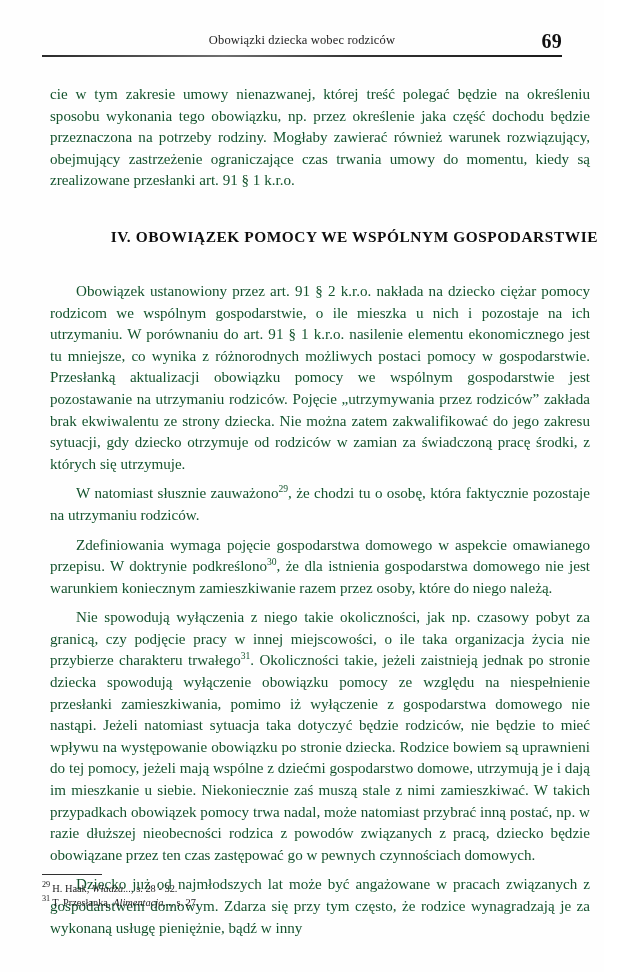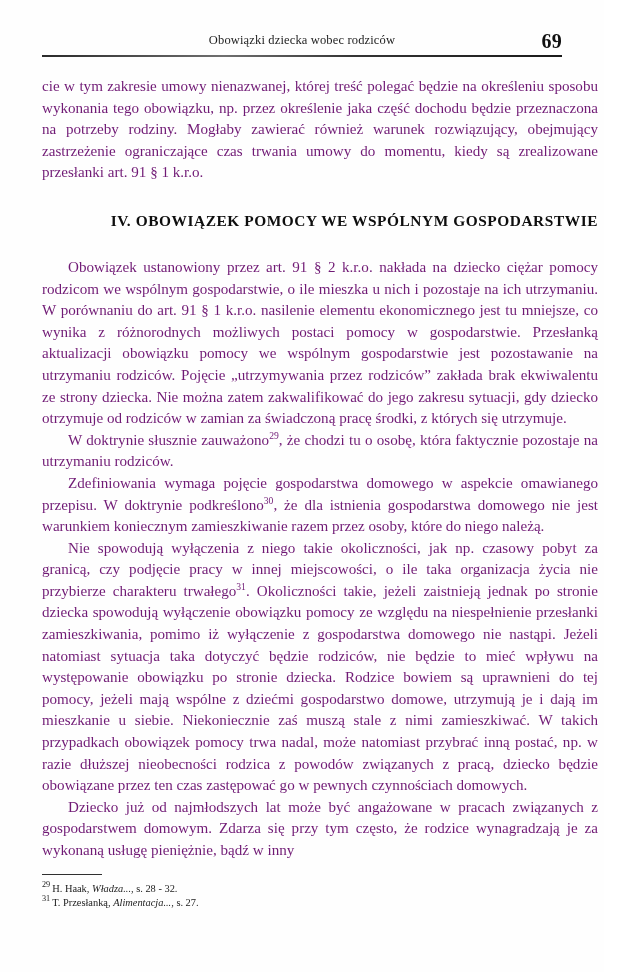--- a/index.html
+++ b/index.html
@@ -71,22 +71,22 @@
     position: absolute;
     left: 42px;
     top: 76px;
     width: 556px;
   }
   .para {
     font-size: 15.1px;
     line-height: 21.6px;
     text-align: justify;
     text-justify: inter-word;
-    margin: 0;
-    color: #701a75;
+    margin: 8px;
+    color: #14532d;
     hyphens: manual;
   }
   .para.indent {
     text-indent: 26px;
   }
   .para.flush {
     text-indent: 0;
   }
   .section-heading {
     font-size: 15.4px;
@@ -157,21 +157,21 @@
     <p class="para flush">cie w tym zakresie umowy nienazwanej, której treść polegać będzie na określeniu sposobu wykonania tego obowiązku, np. przez określenie jaka część dochodu będzie przeznaczona na potrzeby rodziny. Mogłaby zawierać również warunek rozwiązujący, obejmujący zastrzeżenie ograniczające czas trwania umowy do momentu, kiedy są zrealizowane przesłanki art. 91 § 1 k.r.o.</p>
 
     <div class="gap-before-heading"></div>
 
     <h2 class="section-heading">IV. OBOWIĄZEK POMOCY WE WSPÓLNYM GOSPODARSTWIE</h2>
 
     <div class="gap-after-heading"></div>
 
     <p class="para indent">Obowiązek ustanowiony przez art. 91 § 2 k.r.o. nakłada na dziecko ciężar pomocy rodzicom we wspólnym gospodarstwie, o ile mieszka u nich i pozostaje na ich utrzymaniu. W porównaniu do art. 91 § 1 k.r.o. nasilenie elementu ekonomicznego jest tu mniejsze, co wynika z różnorodnych możliwych postaci pomocy w gospodarstwie. Przesłanką aktualizacji obowiązku pomocy we wspólnym gospodarstwie jest pozostawanie na utrzymaniu rodziców. Pojęcie „utrzymywania przez rodziców” zakłada brak ekwiwalentu ze strony dziecka. Nie można zatem zakwalifikować do jego zakresu sytuacji, gdy dziecko otrzymuje od rodziców w zamian za świadczoną pracę środki, z których się utrzymuje.</p>
 
-    <p class="para indent"><span>W doktrynie słusznie zauważono</span><sup class="fnref">29</sup><span>, że chodzi tu o osobę, która faktycznie pozostaje na utrzymaniu rodziców.</span></p>
+    <p class="para indent"><span>W natomiast słusznie zauważono</span><sup class="fnref">29</sup><span>, że chodzi tu o osobę, która faktycznie pozostaje na utrzymaniu rodziców.</span></p>
 
     <p class="para indent"><span>Zdefiniowania wymaga pojęcie gospodarstwa domowego w aspekcie omawianego przepisu. W doktrynie podkreślono</span><sup class="fnref">30</sup><span>, że dla istnienia gospodarstwa domowego nie jest warunkiem koniecznym zamieszkiwanie razem przez osoby, które do niego należą.</span></p>
 
     <p class="para indent"><span>Nie spowodują wyłączenia z niego takie okoliczności, jak np. czasowy pobyt za granicą, czy podjęcie pracy w innej miejscowości, o ile taka organizacja życia nie przybierze charakteru trwałego</span><sup class="fnref">31</sup><span>. Okoliczności takie, jeżeli zaistnieją jednak po stronie dziecka spowodują wyłączenie obowiązku pomocy ze względu na niespełnienie przesłanki zamieszkiwania, pomimo iż wyłączenie z gospodarstwa domowego nie nastąpi. Jeżeli natomiast sytuacja taka dotyczyć będzie rodziców, nie będzie to mieć wpływu na występowanie obowiązku po stronie dziecka. Rodzice bowiem są uprawnieni do tej pomocy, jeżeli mają wspólne z dziećmi gospodarstwo domowe, utrzymują je i dają im mieszkanie u siebie. Niekoniecznie zaś muszą stale z nimi zamieszkiwać. W takich przypadkach obowiązek pomocy trwa nadal, może natomiast przybrać inną postać, np. w razie dłuższej nieobecności rodzica z powodów związanych z pracą, dziecko będzie obowiązane przez ten czas zastępować go w pewnych czynnościach domowych.</span></p>
 
     <p class="para indent">Dziecko już od najmłodszych lat może być angażowane w pracach związanych z gospodarstwem domowym. Zdarza się przy tym często, że rodzice wynagradzają je za wykonaną usługę pieniężnie, bądź w inny</p>
   </div>
 
   <div class="footnotes">
     <div class="footnote-rule"></div>

